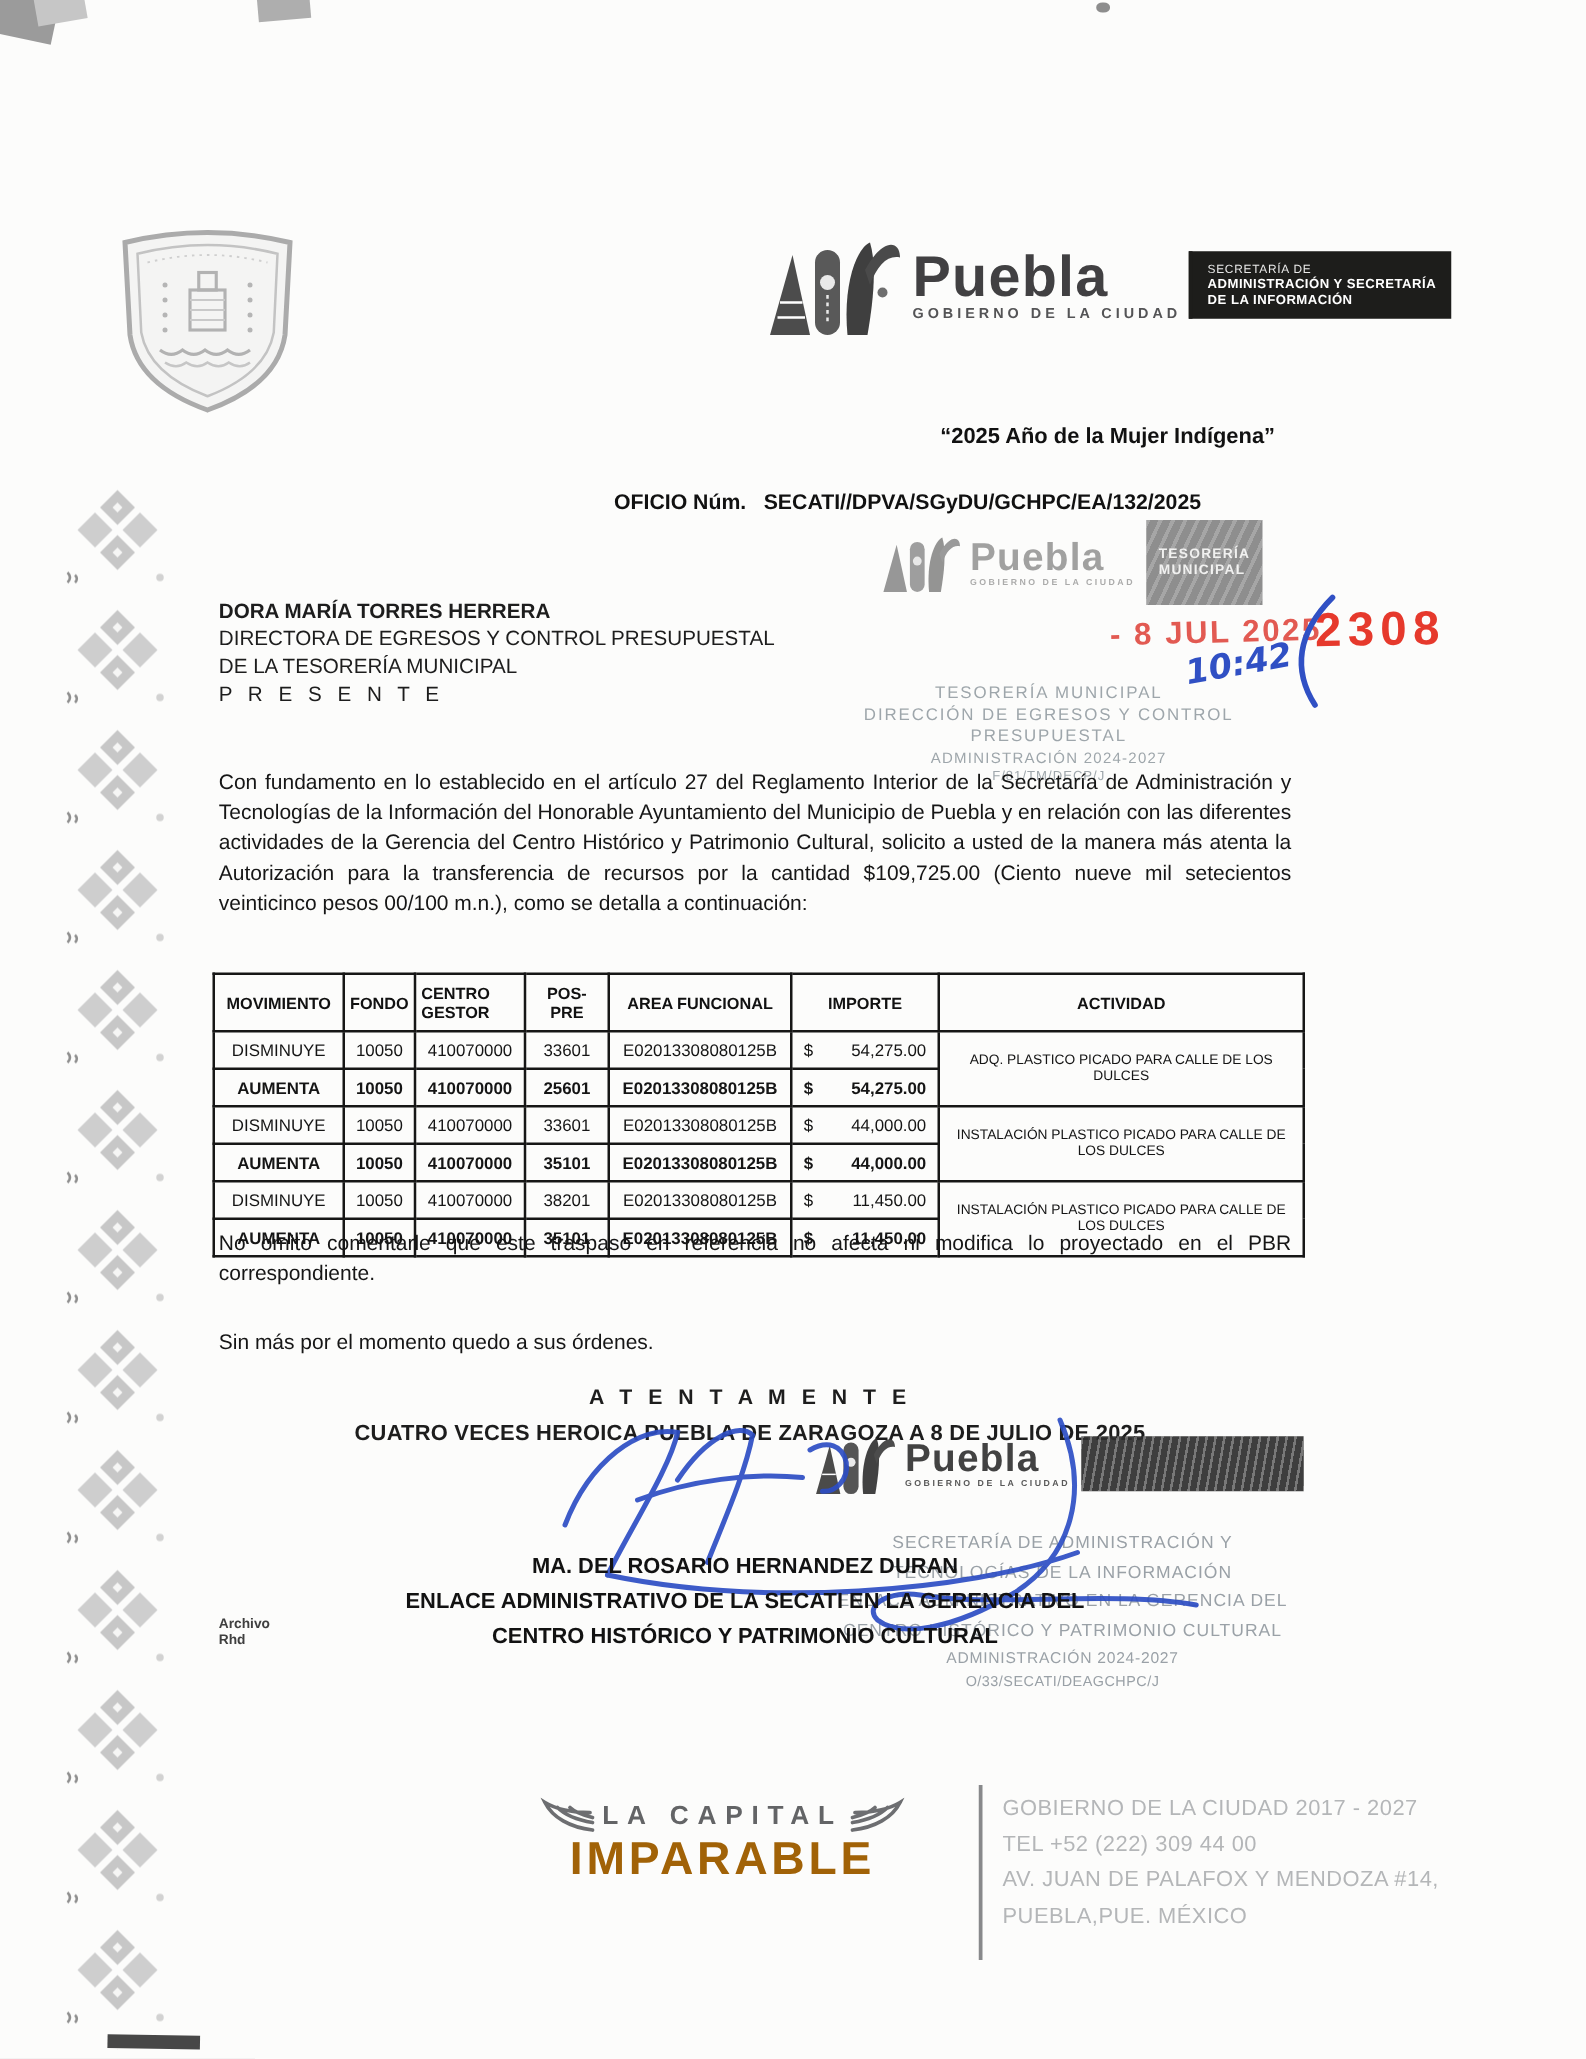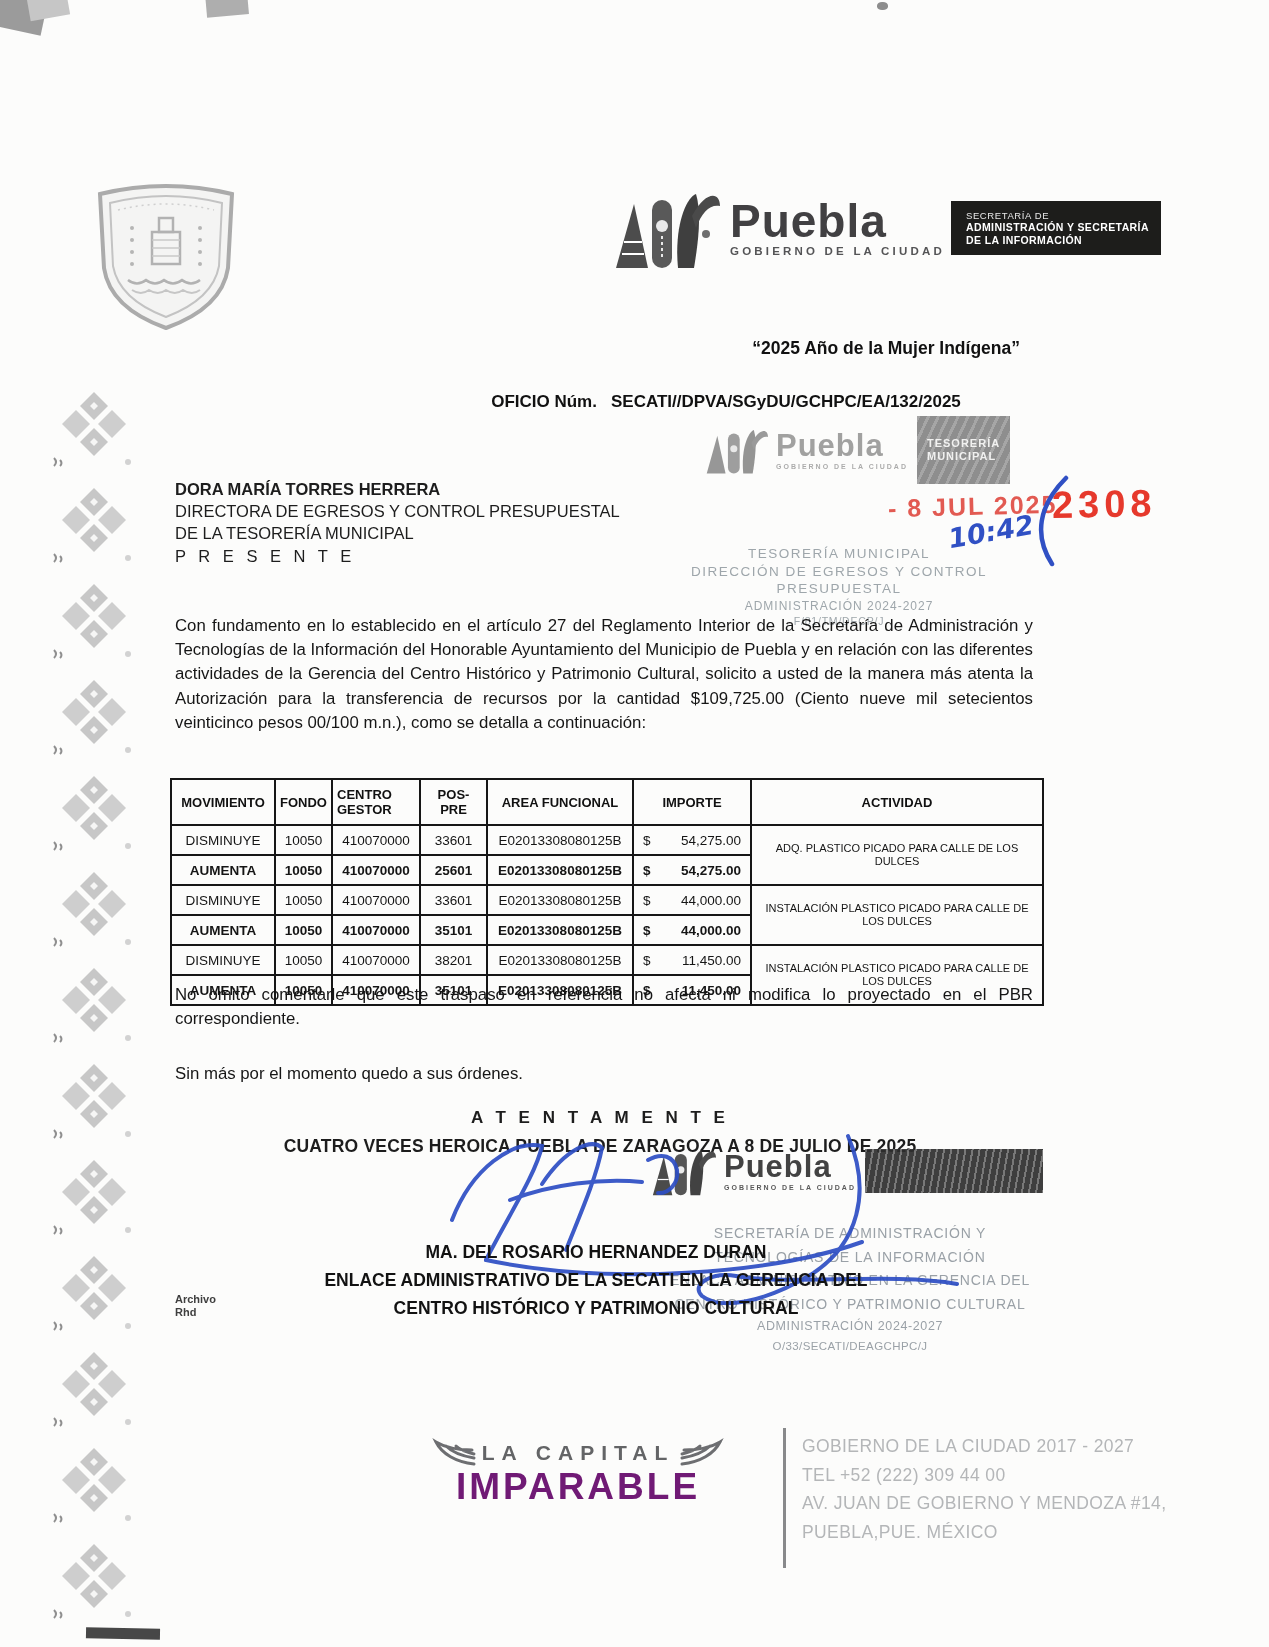--- a/index.html
+++ b/index.html
@@ -88,21 +88,21 @@
   .dept2 .l { font-size:14px; letter-spacing:.8px; line-height:23.5px; }
   .dept2 .s { font-size:12.5px; letter-spacing:.6px; line-height:21px; }
   .dept2 .xs { font-size:11.5px; letter-spacing:.4px; line-height:19px; }
 
   .archivo { left:175px; top:1293px; font-size:11px; font-weight:700; color:#3f3f3f; line-height:13px; }
 
   
   .cap-logo { left:428px; top:1438px; width:300px; text-align:center; color:#5f6062; z-index:2; }
   .cap-row { display:flex; align-items:center; justify-content:center; gap:6px; }
   .cap-top { font-weight:700; font-size:21px; letter-spacing:7px; color:#636466; }
-  .cap-bot { font-weight:700; font-size:37px; letter-spacing:3px; color:#701a75; margin-top:-2px; }
+  .cap-bot { font-weight:700; font-size:37px; letter-spacing:3px; color:#a16207; margin-top:-2px; }
   .divider { left:783px; top:1428px; width:3px; height:140px; background:#88898b; }
   .foot-info { left:802px; top:1432px; font-size:17.5px; line-height:28.5px; color:#b4b6b8; letter-spacing:.4px; }
 </style>
 </head>
 <body>
 
 <div id="page">
 
   <div class="art art-a"></div>
   <div class="art art-b"></div>
@@ -380,17 +380,17 @@
       </svg>
     </div>
     <div class="cap-bot">IMPARABLE</div>
   </div>
 
   <div class="abs divider"></div>
 
   <div class="abs foot-info">
     <div>GOBIERNO DE LA CIUDAD 2017 - 2027</div>
     <div>TEL +52 (222) 309 44 00</div>
-    <div>AV. JUAN DE GOBIERNO Y MENDOZA #14,</div>
+    <div>AV. JUAN DE PALAFOX Y MENDOZA #14,</div>
     <div>PUEBLA,PUE. MÉXICO</div>
   </div>
 
 </div>
 
 </body></html>

